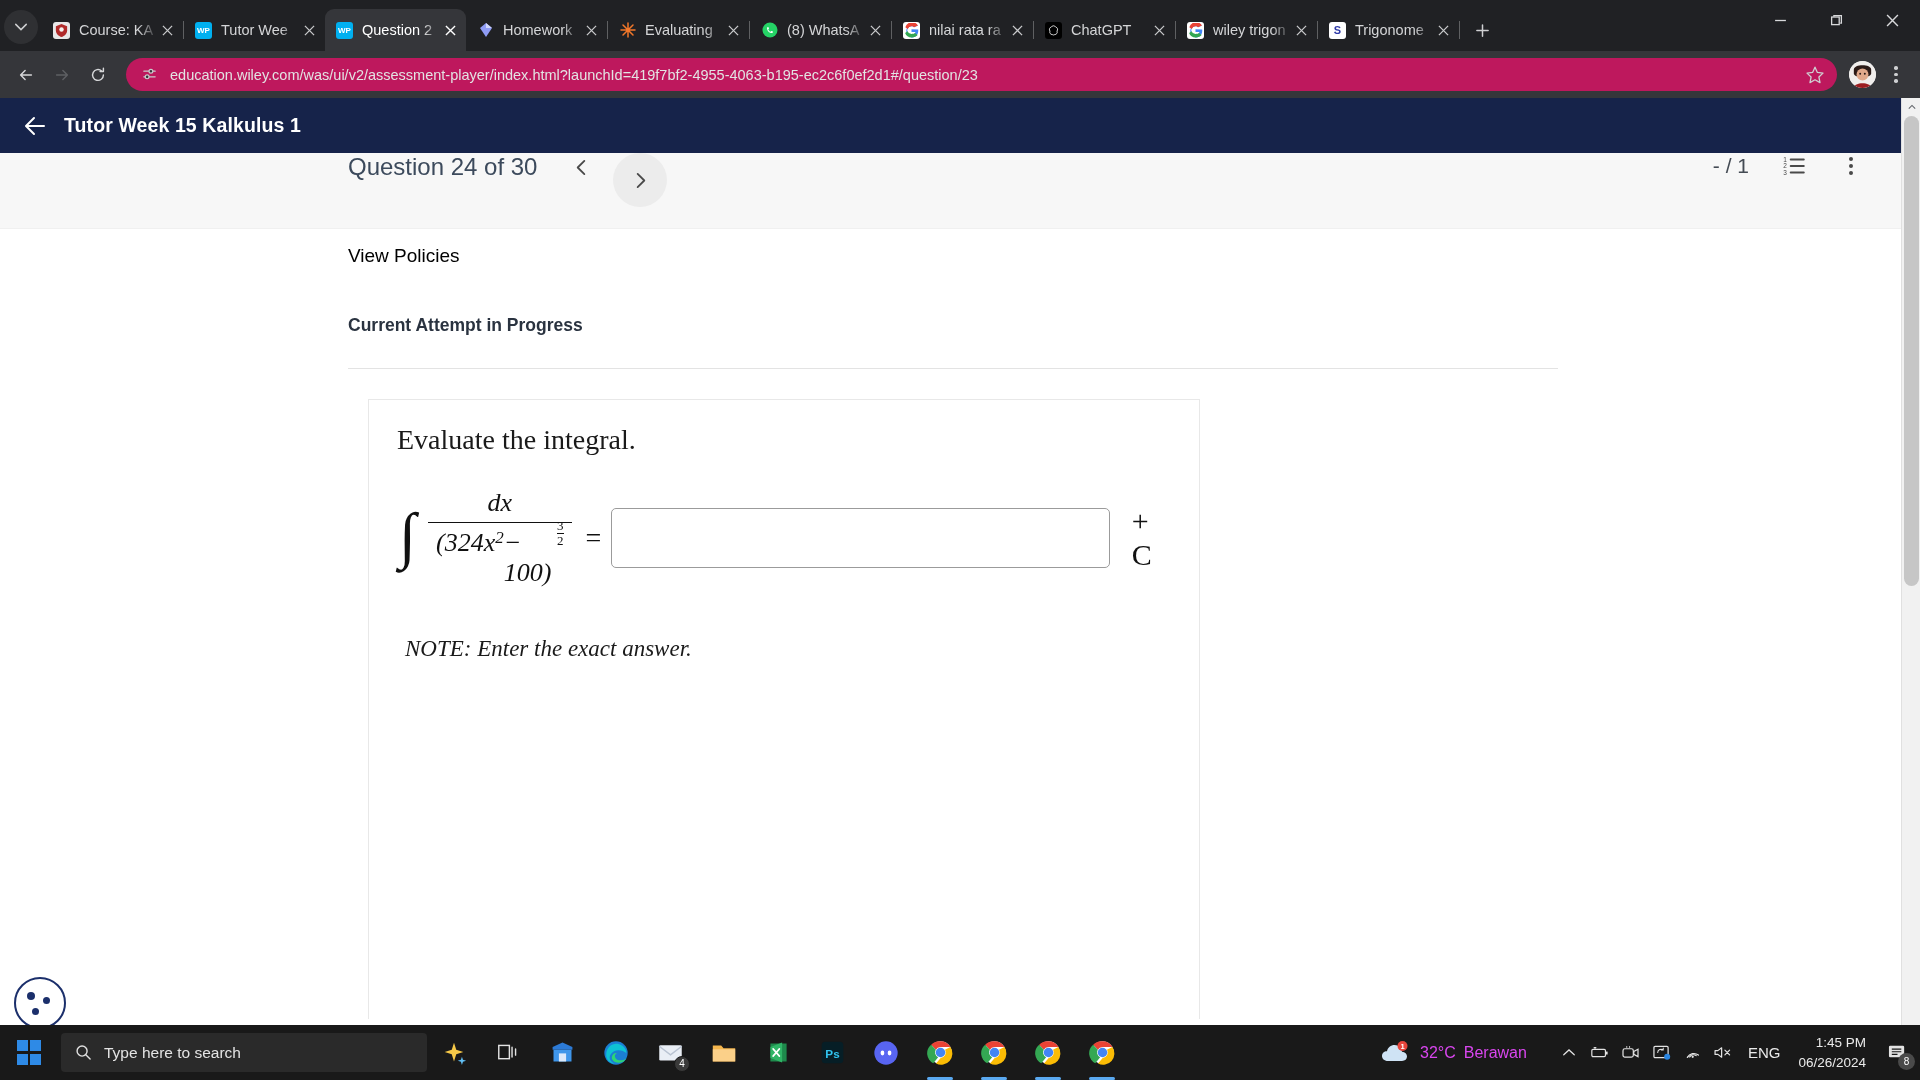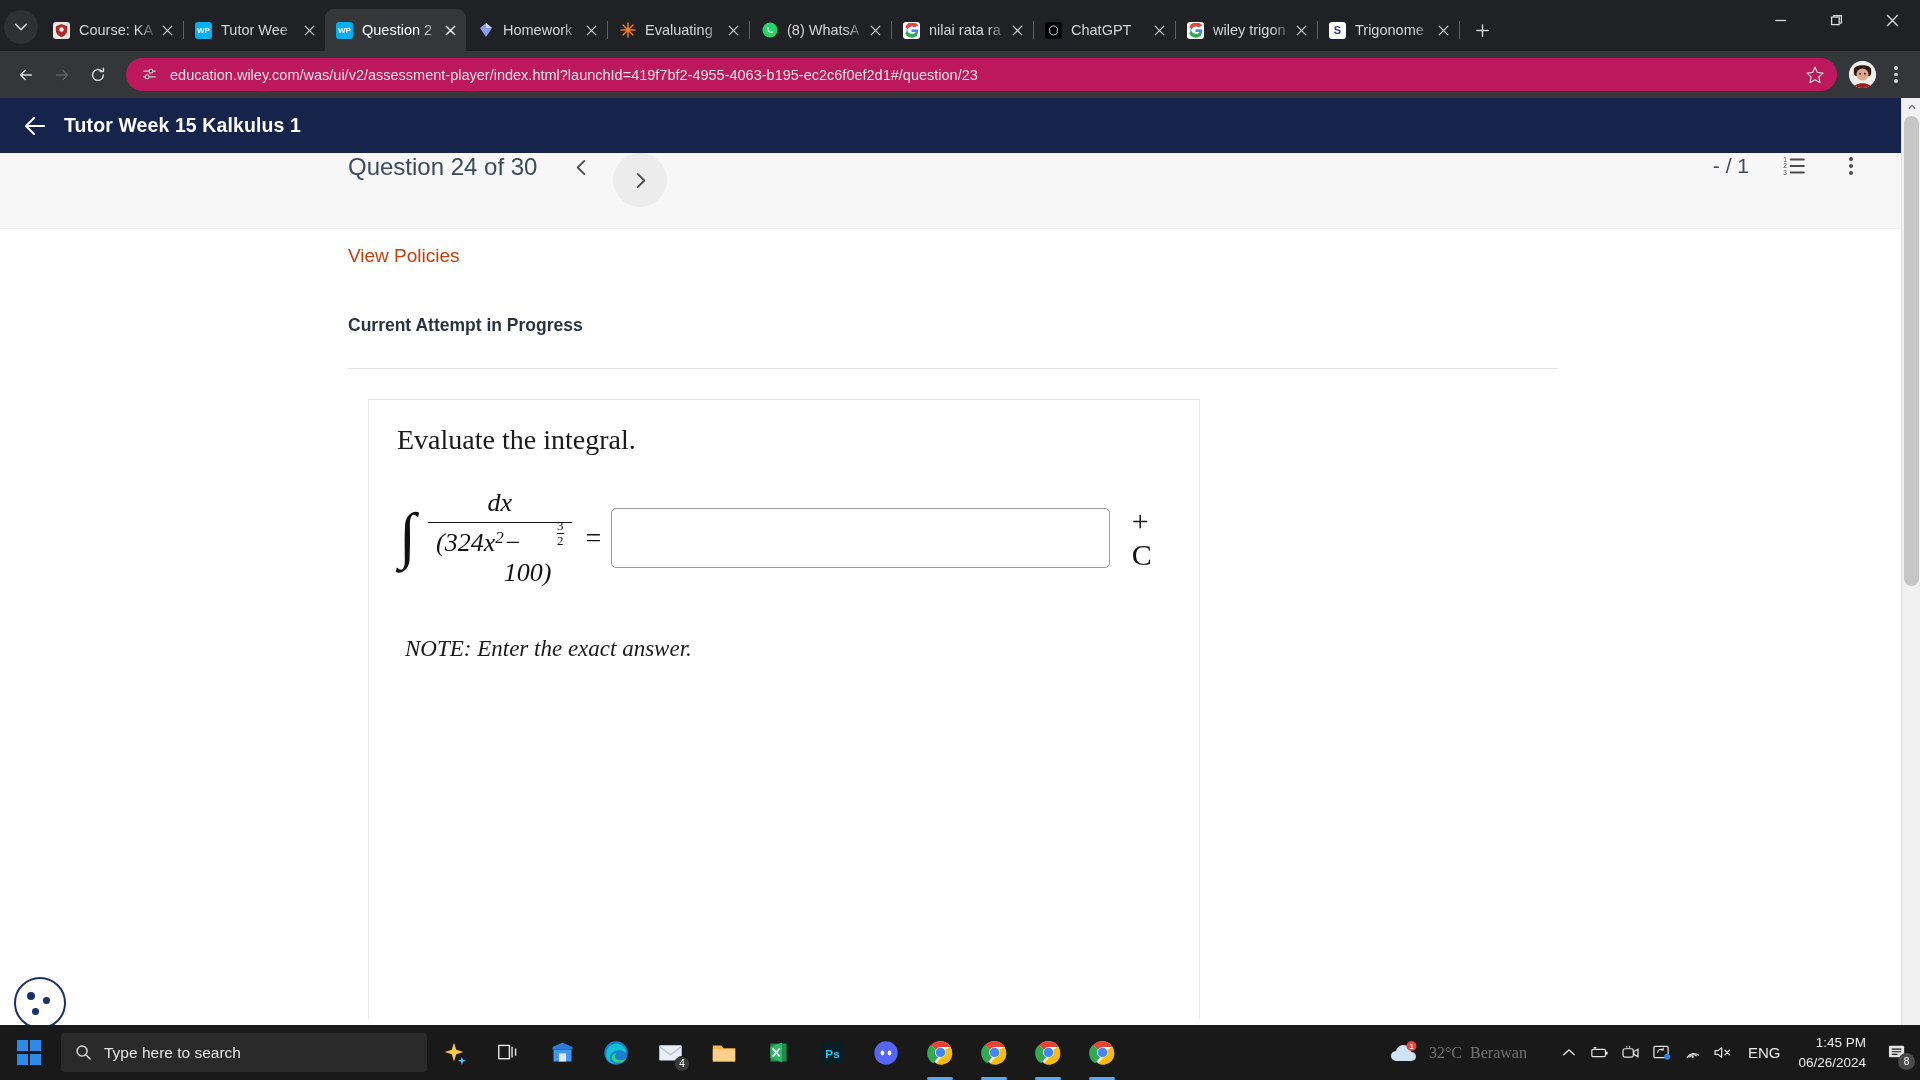--- a/index.html
+++ b/index.html
@@ -232,21 +232,21 @@
     background: #ffffff;
     overflow: hidden;
     position: relative;
   }
   .qinner {
     width: 1210px;
     margin-left: 348px;
     padding-top: 16px;
   }
   .view-policies {
-    color: #c2410c;
+    color: #000000;
     font-size: 19px;
     text-decoration: none;
     cursor: pointer;
     display: inline-block;
   }
   .attempt-head {
     margin-top: 48px;
     font-size: 17.5px;
     font-weight: bold;
     color: #2a3340;
@@ -415,21 +415,21 @@
     padding: 0 3px;
   }
   .tb-right {
     margin-left: auto;
     display: flex;
     align-items: center;
     height: 55px;
     padding-right: 6px;
   }
   .tb-weather { display: flex; align-items: center; cursor: pointer; padding: 0 10px; height: 46px; }
-  .tb-weather .wtext { color: #737373; font-size: 16px; margin-left: 10px; white-space: nowrap; font-family: Liberation Serif, serif; }
+  .tb-weather .wtext { color: #d946ef; font-size: 16px; margin-left: 10px; white-space: nowrap; }
   .tray { display: flex; align-items: center; gap: 3px; margin-left: 18px; }
   .tray .tray-ico { width: 28px; height: 30px; display:flex; align-items:center; justify-content:center; cursor:pointer; position: relative;}
   .tb-lang { color: #eaeaea; font-size: 15px; padding: 0 10px; cursor: pointer; }
   .tb-clock {
     color: #eaeaea; font-size: 13.5px; line-height: 1.45;
     text-align: right; padding: 0 14px 0 8px; cursor: pointer;
   }
   .tb-notif { width: 34px; height: 46px; display:flex; align-items:center; justify-content:center; cursor:pointer; position:relative;}
   .tb-notif .n-badge {
     position: absolute; right: -1px; bottom: 6px;

